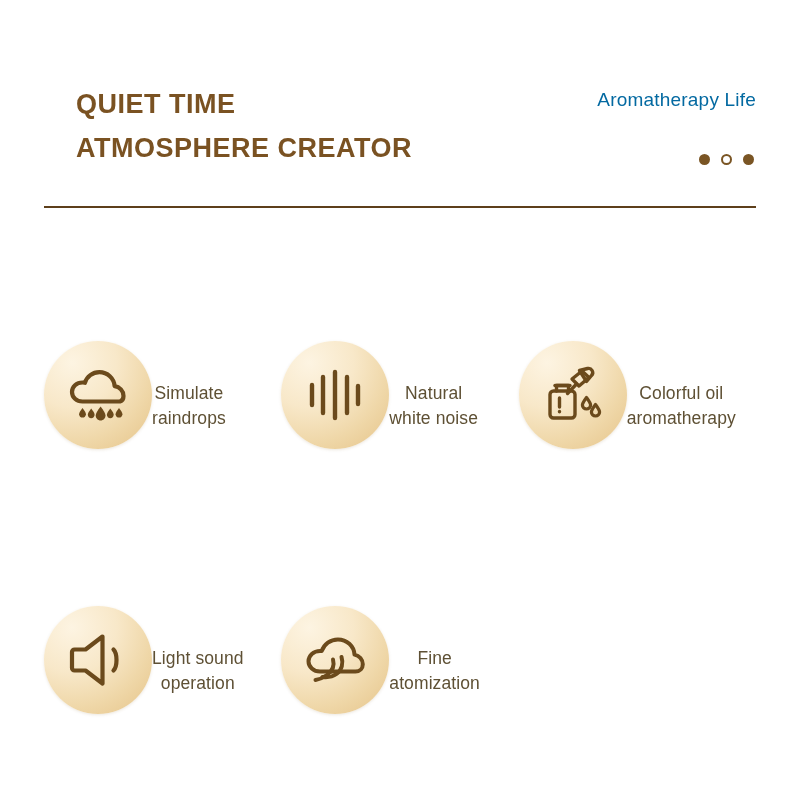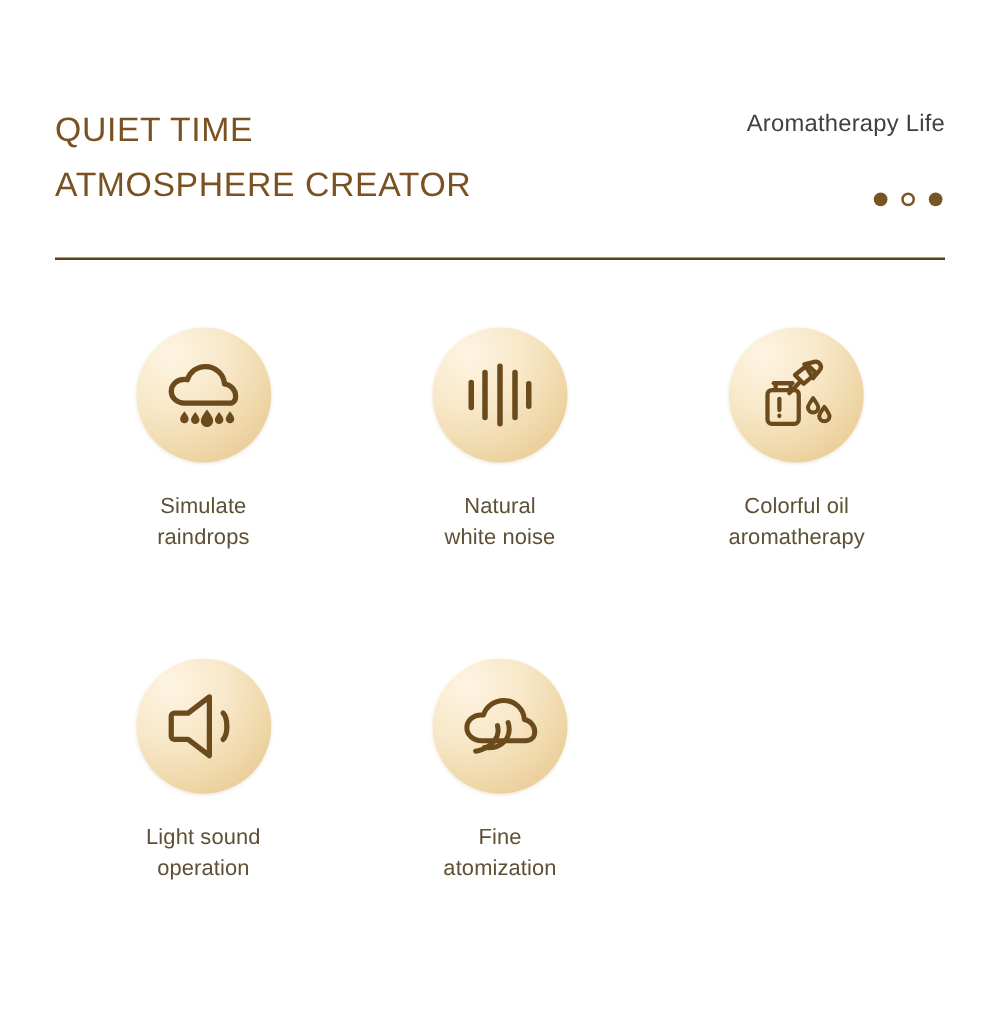--- a/index.html
+++ b/index.html
@@ -34,34 +34,35 @@
   }
 
   .title-block {
     position: absolute;
     left: 0;
     top: 0;
   }
 
   .title-line {
     font-size: 27px;
-    font-weight: normal;
+    font-weight: bold;
     letter-spacing: 0.5px;
     color: #7a5222;
     line-height: 44px;
     white-space: nowrap;
+    margin-left: 32px;
   }
 
   .tagline {
     position: absolute;
     right: 0;
     top: 7px;
     font-size: 19px;
     font-weight: 400;
-    color: #404040;
+    color: #0369a1;
     letter-spacing: 0.2px;
     white-space: nowrap;
   }
 
   .dots {
     position: absolute;
     right: 2px;
     top: 72px;
     display: flex;
     align-items: center;
@@ -94,21 +95,20 @@
     left: 44px;
     right: 44px;
     top: 262px;
     display: grid;
     grid-template-columns: repeat(3, 1fr);
     grid-row-gap: 0px;
   }
 
   .cell {
     display: flex;
-    flex-direction: column;
     align-items: center;
     height: 265px;
   }
 
   .circle {
     width: 108px;
     height: 108px;
     border-radius: 50%;
     background:
       radial-gradient(circle at 26% 20%, #fdf4e2 0%, #f8e8c9 38%, #efd7a8 68%, #e5c388 100%);

